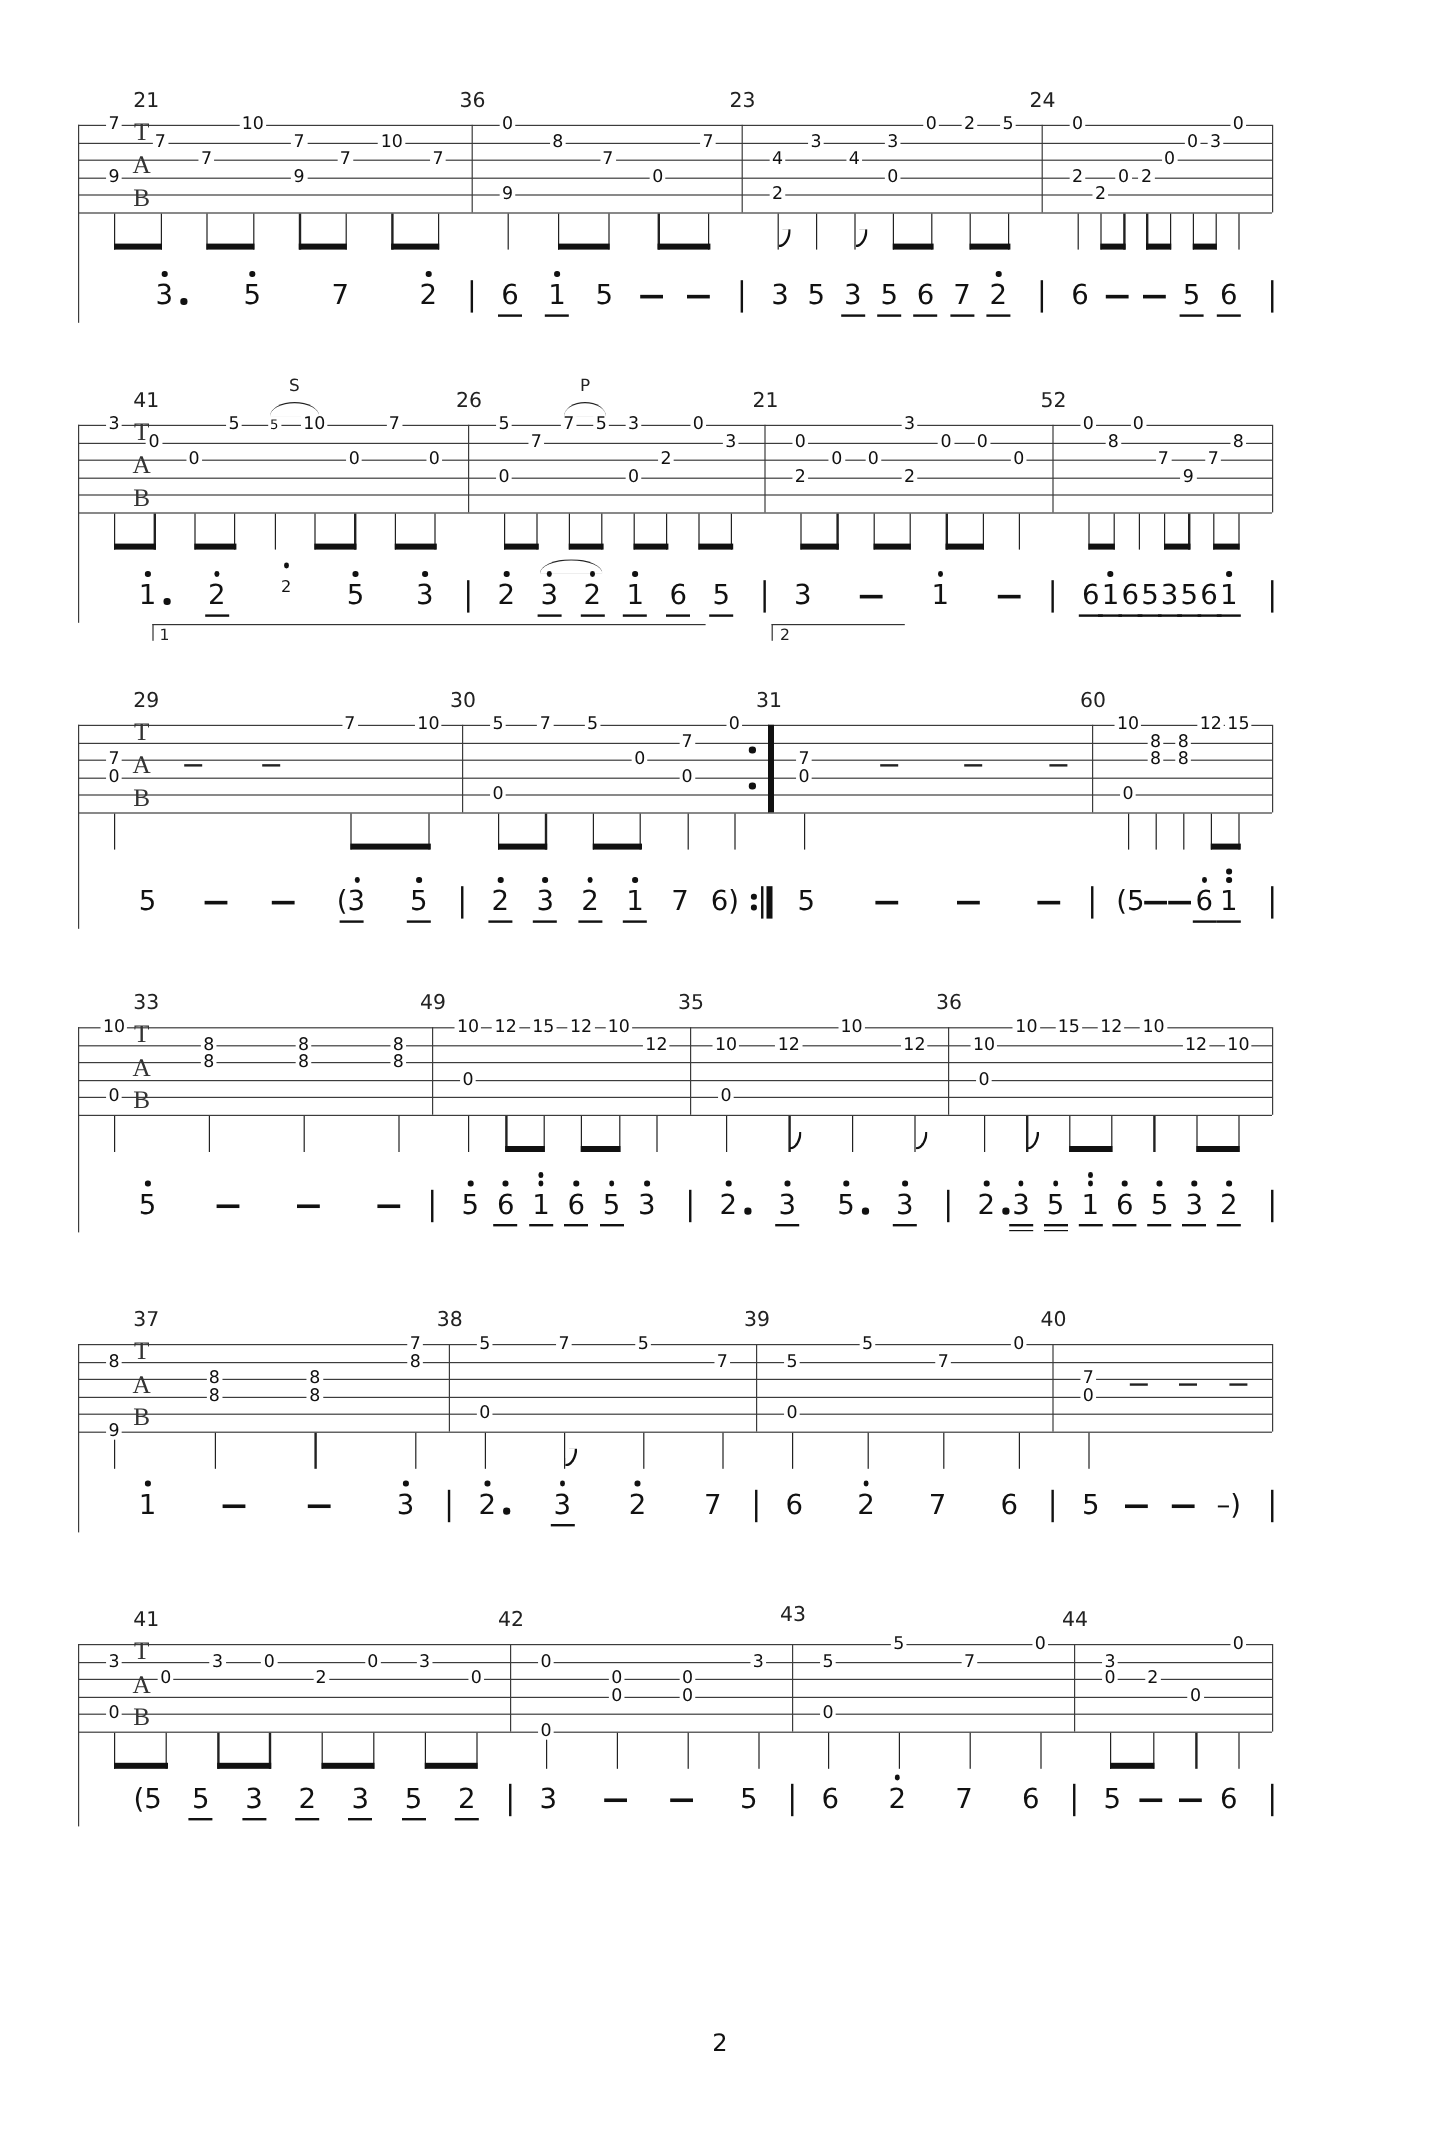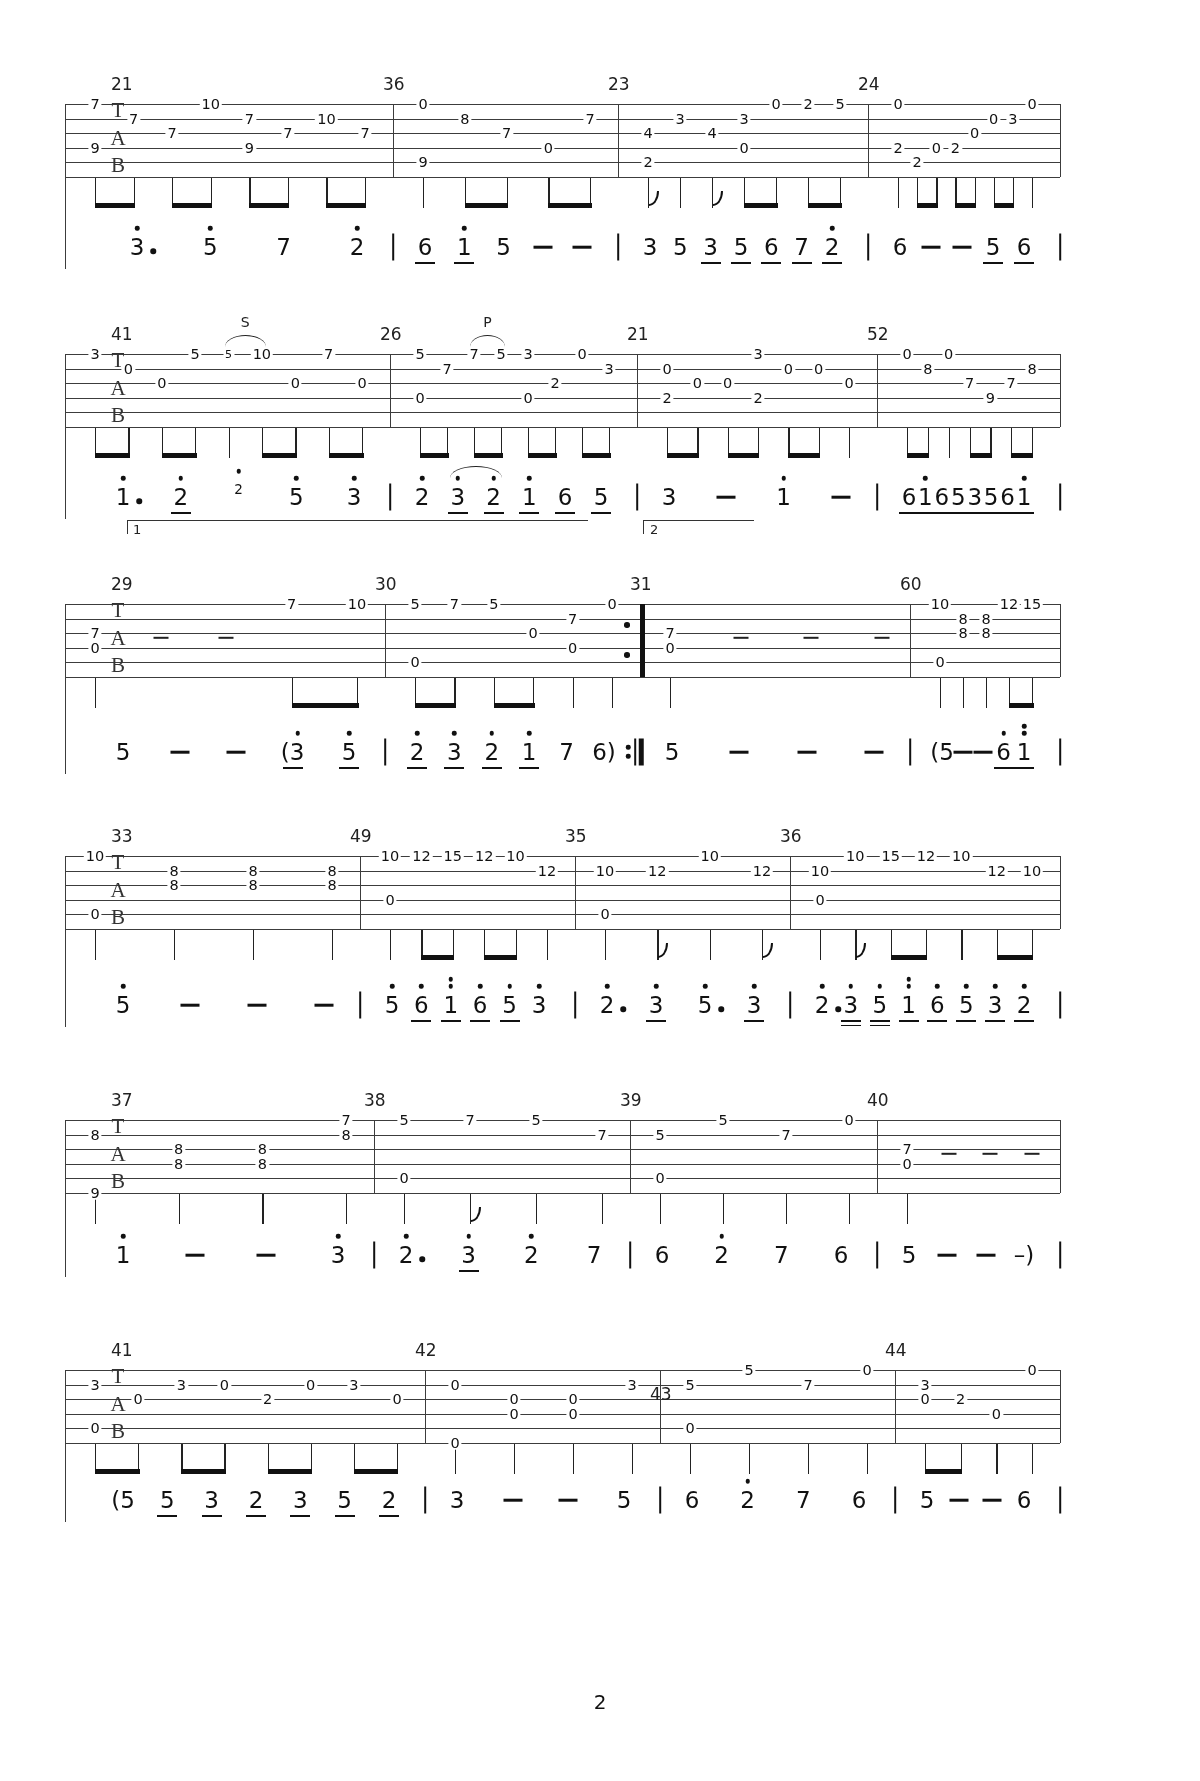--- a/index.html
+++ b/index.html
@@ -711,21 +711,21 @@
       <div class="note" style="left: 455px; top: 1442.5px;">0</div>
       <div class="stem" style="left: 455px; top: 1443.5px; height: 30px;"></div>
       <div class="note" style="left: 514px; top: 1399px;">0</div>
       <div class="note" style="left: 514px; top: 1413.5px;">0</div>
       <div class="stem" style="left: 514px; top: 1443.5px; height: 30px;"></div>
       <div class="note" style="left: 573px; top: 1399px;">0</div>
       <div class="note" style="left: 573px; top: 1413.5px;">0</div>
       <div class="stem" style="left: 573px; top: 1443.5px; height: 30px;"></div>
       <div class="note" style="left: 632px; top: 1384.5px;">3</div>
       <div class="stem" style="left: 632px; top: 1443.5px; height: 30px;"></div>
-      <div class="mnum" style="left: 654px; top: 1384px;">43</div>
+      <div class="mnum" style="left: 654px; top: 1336px;">43</div>
       <div class="note" style="left: 690px; top: 1384.5px;">5</div>
       <div class="note" style="left: 690px; top: 1428px;">0</div>
       <div class="stem" style="left: 690px; top: 1443.5px; height: 30px;"></div>
       <div class="note" style="left: 749px; top: 1370px;">5</div>
       <div class="stem" style="left: 749px; top: 1443.5px; height: 30px;"></div>
       <div class="note" style="left: 808px; top: 1384.5px;">7</div>
       <div class="stem" style="left: 808px; top: 1443.5px; height: 30px;"></div>
       <div class="note" style="left: 867px; top: 1370px;">0</div>
       <div class="stem" style="left: 867px; top: 1443.5px; height: 30px;"></div>
       <div class="mnum" style="left: 889px; top: 1340px;">44</div>

